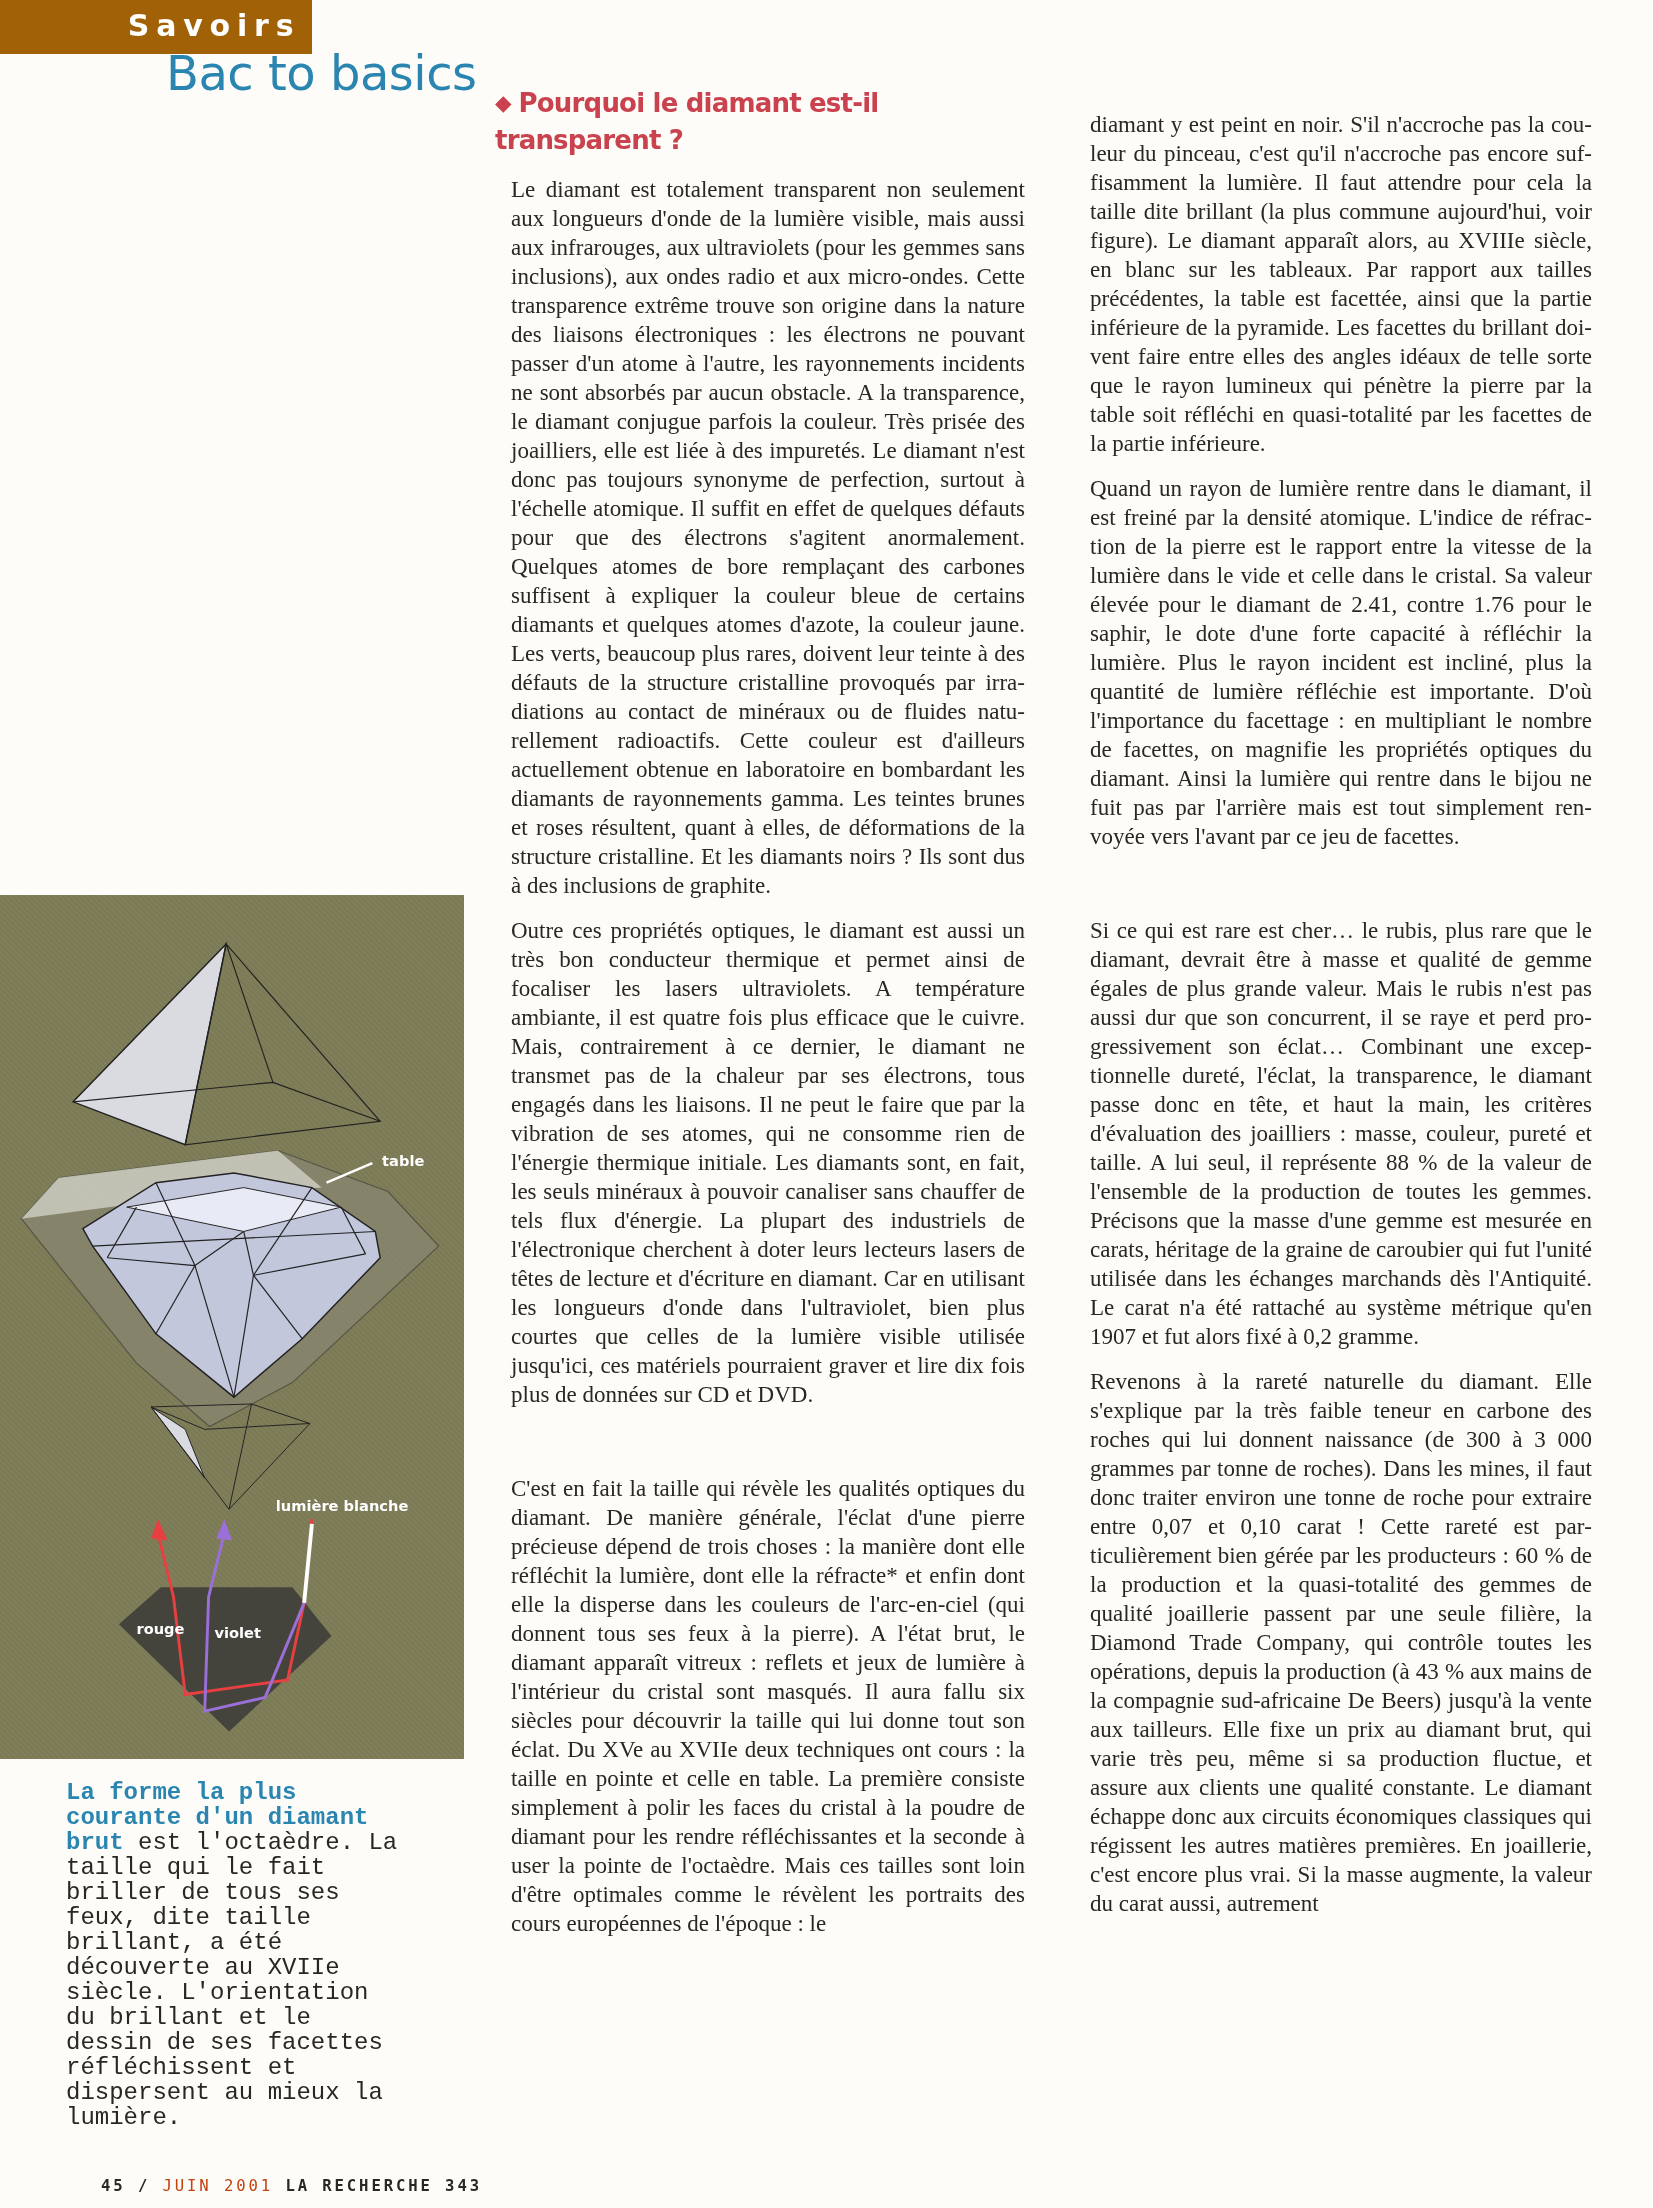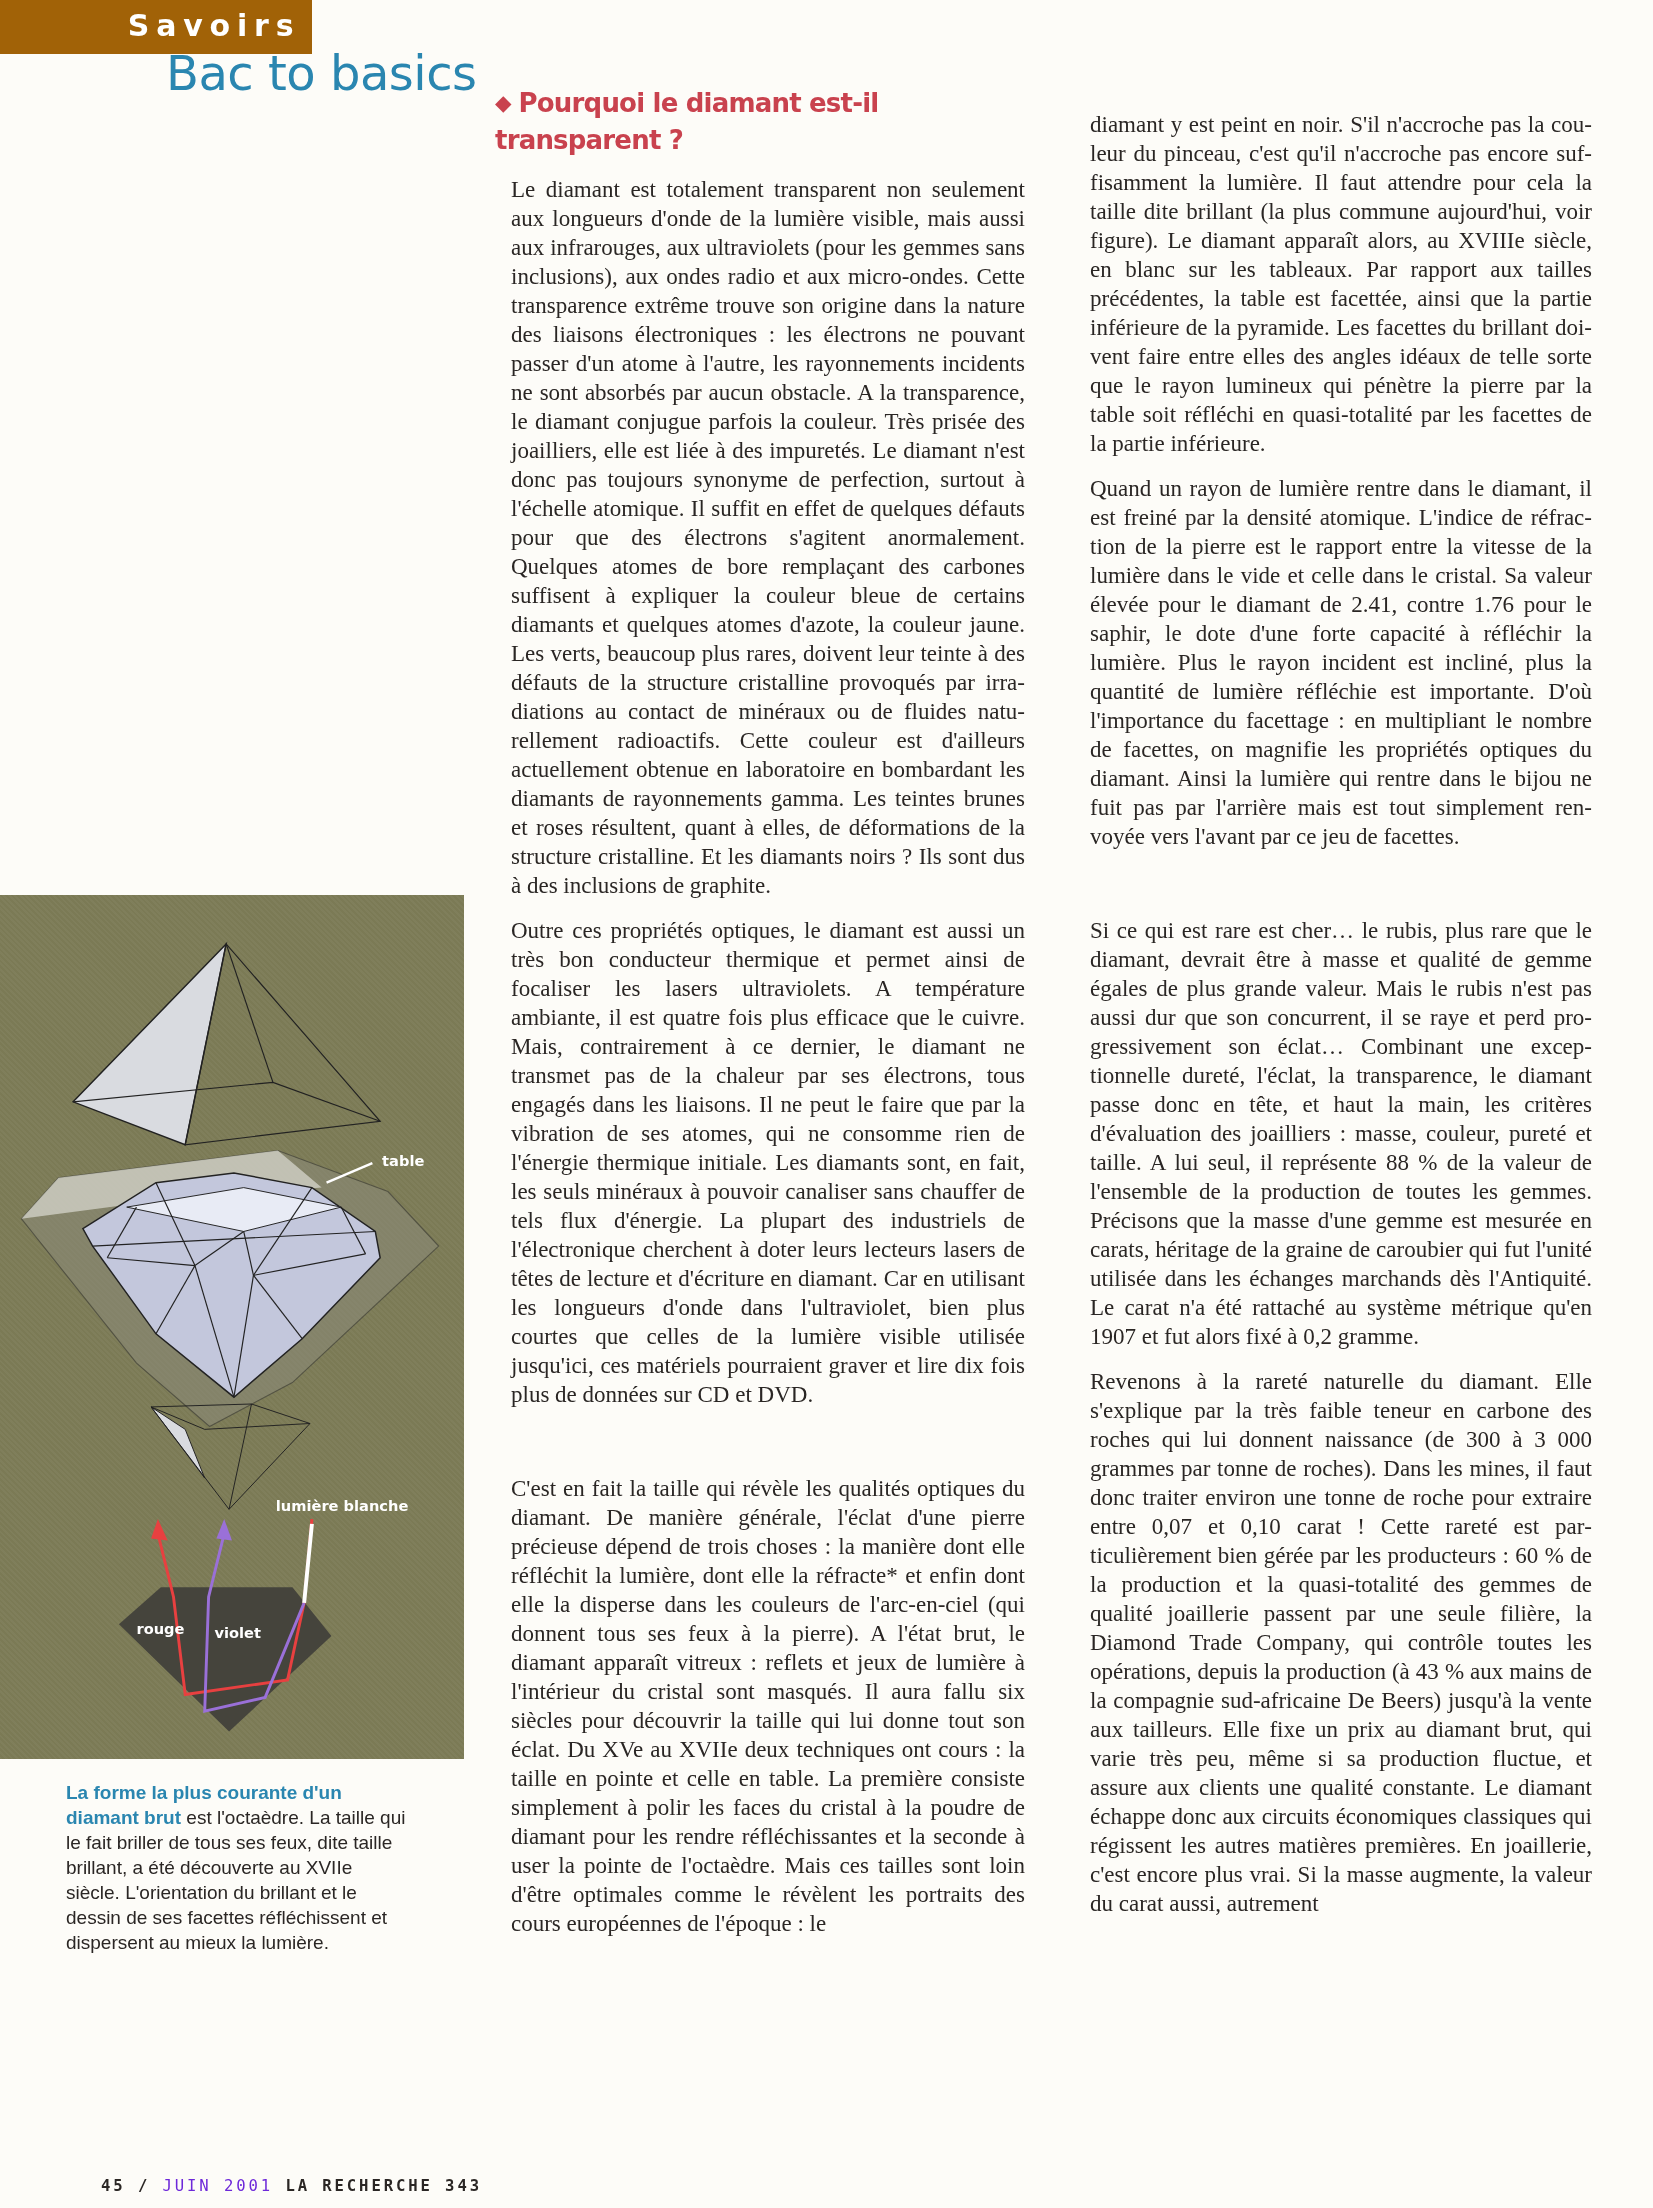--- a/index.html
+++ b/index.html
@@ -35,29 +35,29 @@
   .gap { height: 33px; }
   .figure {
     position: absolute; left: 0; top: 895px; width: 464px; height: 864px;
     background: #7b7a55;
     background-image: repeating-linear-gradient(45deg, rgba(255,255,255,0.035) 0 2px, transparent 2px 3.9px);
   }
   .figure svg { width: 100%; height: 100%; display: block; }
   .fig-label { font-family: "DejaVu Sans", sans-serif; fill: #ffffff; font-size: 15px; font-weight: bold; }
   .caption {
     position: absolute; left: 66px; top: 1780px; width: 341px;
-    font-family: Liberation Sans, sans-serif; font-size: 19px; line-height: 25px; color: #2a2624;
+    font-family: Liberation Mono, monospace; font-size: 24px; line-height: 25px; color: #2a2624;
   }
   .caption .lead { color: #2a86b0; font-weight: bold; }
   .footer {
     position: absolute; left: 101px; top: 2177px;
     font-family: "DejaVu Sans Mono", monospace; font-size: 15.6px; letter-spacing: 2.9px;
   }
   .footer .pg, .footer .mag { color: #2a2624; font-weight: bold; }
-  .footer .date { color: #6d28d9; }
+  .footer .date { color: #c2410c; }
 </style>
 </head>
 <body>
 
 <div class="section-banner">
   <span class="section-label">Savoirs</span>
 </div>
 <div class="page-title">Bac to basics</div>
 
 <div class="col col1">

